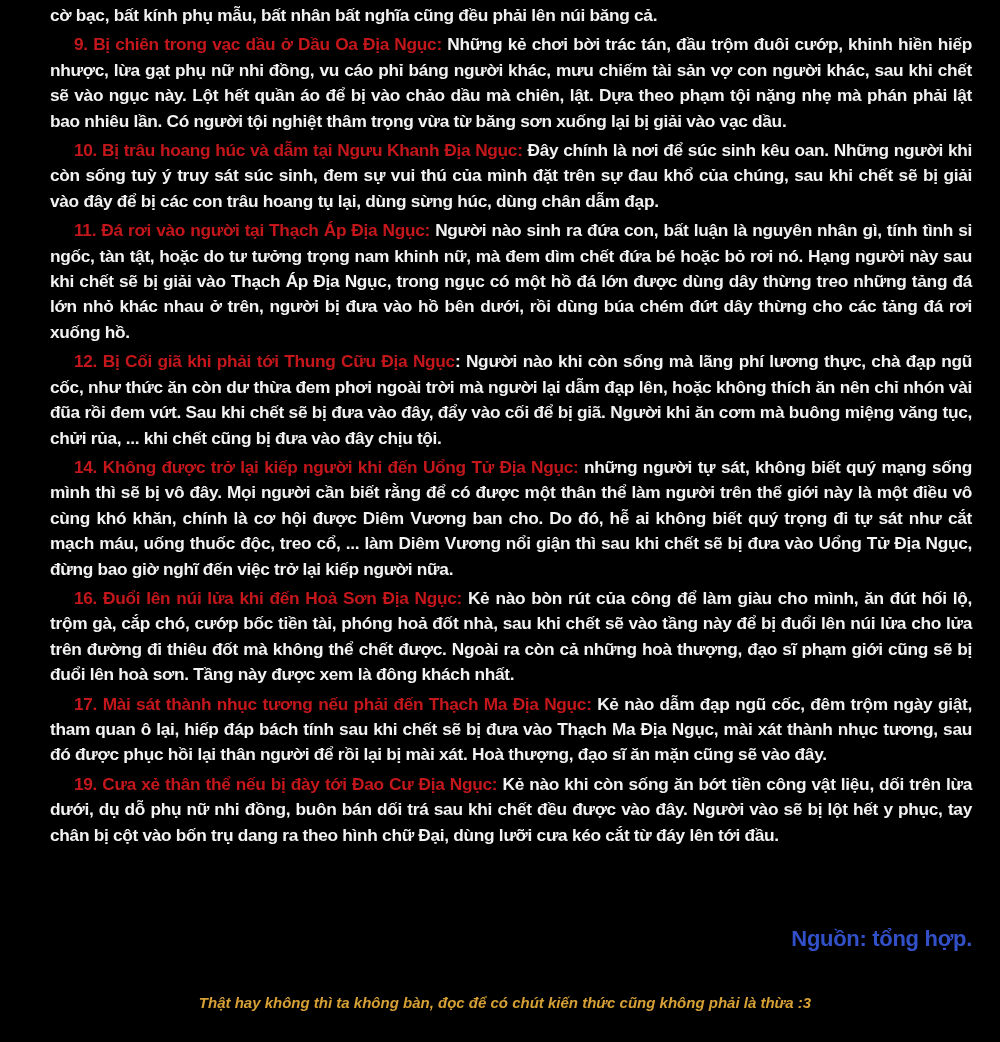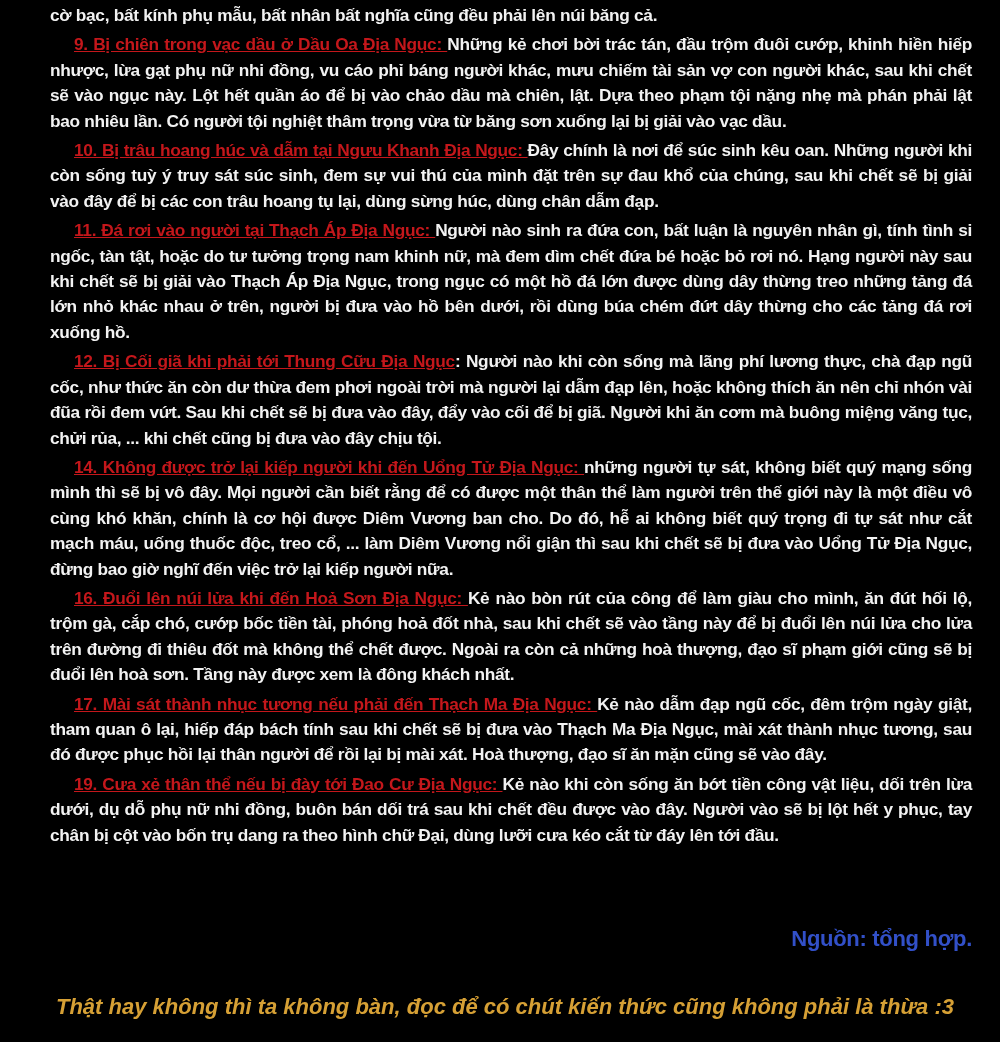--- a/index.html
+++ b/index.html
@@ -29,34 +29,33 @@
   }
   .para {
     margin: 0 0 4px 0;
     text-indent: 24px;
   }
   .para.intro {
     text-indent: 0;
   }
   .heading {
     color: var(--heading, #c4171b);
-    text-decoration: underline;
   }
   .source-line {
     padding: 0 28px 0 50px;
     margin: 4px 0 0 0;
     font-size: 22px;
     letter-spacing: -0.3px;
     color: var(--source, #3250c8);
     text-align: right;
   }
   .footer-note {
     margin: 42px 0 0 0;
     padding: 0 28px 0 38px;
-    font-size: 22px;
+    font-size: 15px;
     font-style: italic;
     letter-spacing: 0;
     color: var(--footer, #d6a035);
     text-align: center;
   }
 </style>
 </head>
 <body>
 
 <div class="page" style="--bg: #000000; --heading: #c4171b; --body: #f2f2f2; --source: #3250c8; --footer: #d6a035;">

